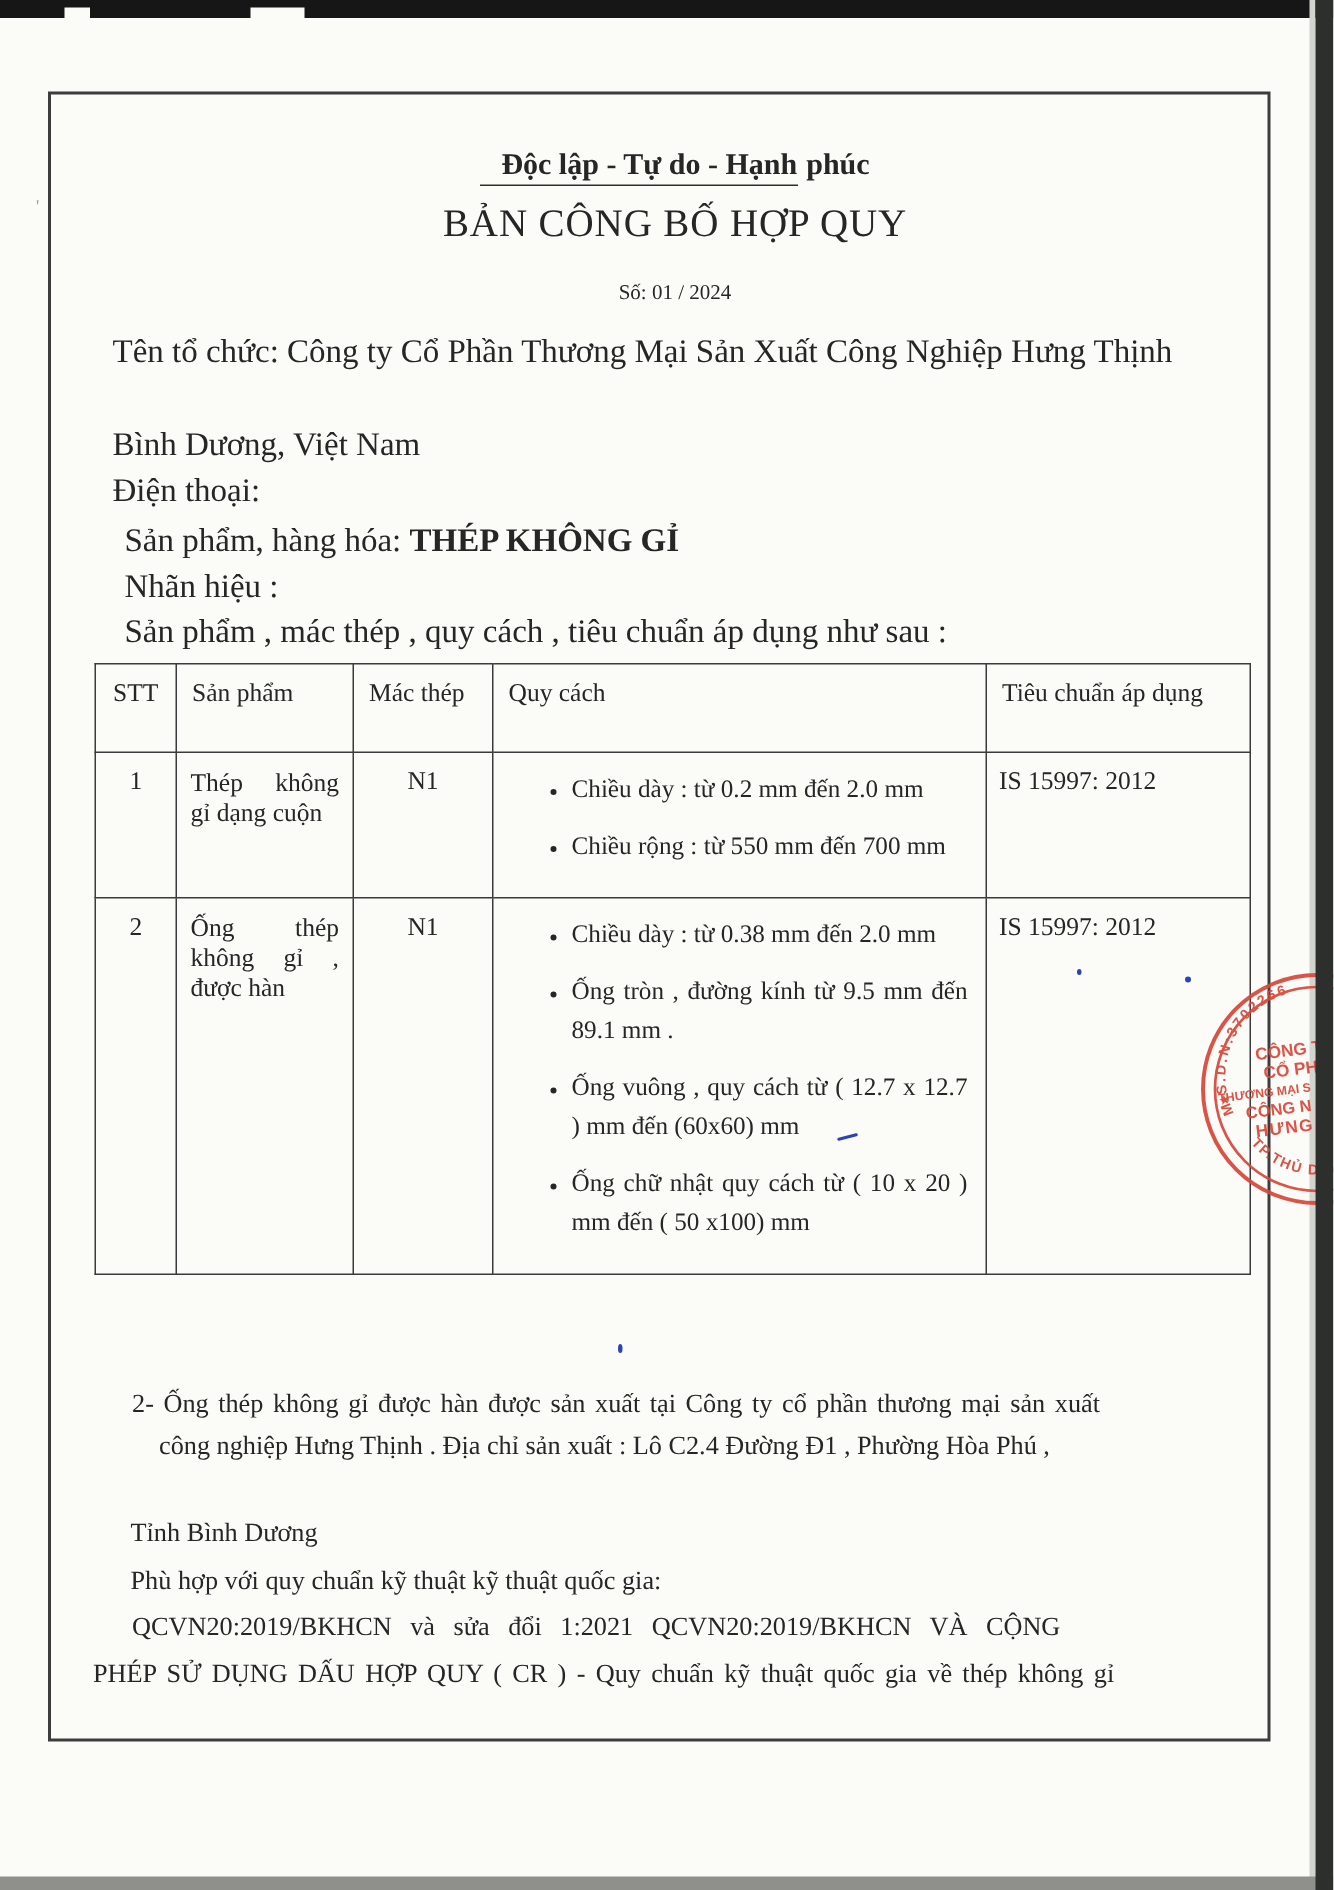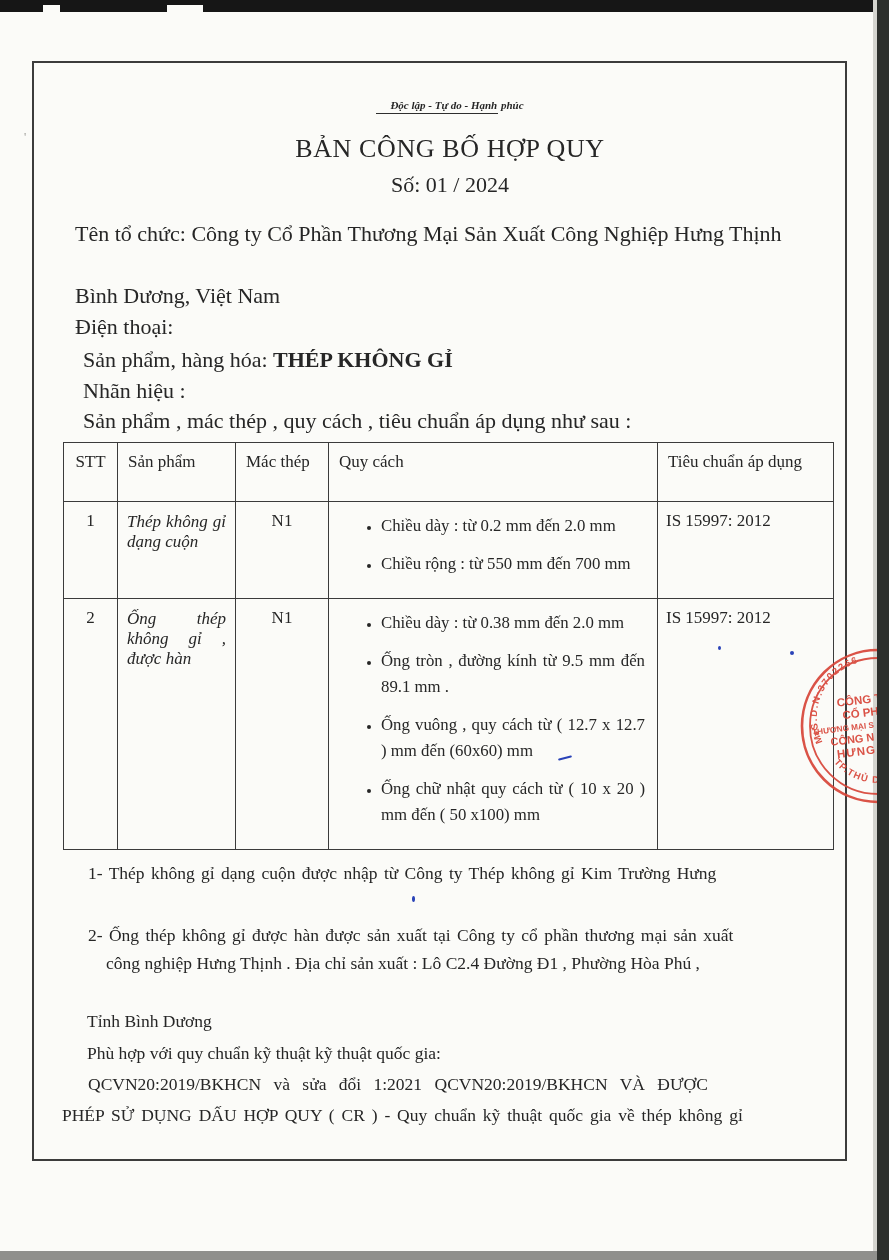--- a/index.html
+++ b/index.html
@@ -12,35 +12,35 @@
   
   #top-scan-bar{left:0;top:0;width:889px;height:12px;background:#161616;}
   #top-scan-bar .notch{position:absolute;background:#fbfbf8;height:7px;top:5px;}
   #right-scan-shadow{left:873px;top:0;width:4px;height:1260px;background:#d4d4cf;}
   #right-scan-bar{left:877px;top:0;width:12px;height:1260px;background:#2c2f2c;z-index:40;}
   #bottom-scan-bar{left:0;top:1251px;width:889px;height:9px;background:#8f8f8c;}
   #page-border{left:32px;top:61px;width:811px;height:1096px;border:2px solid #3c3c3c;}
   
   .center-line{left:60px;width:780px;text-align:center;white-space:nowrap;}
   #national-title{top:73px;font-size:17.5px;font-weight:bold;letter-spacing:.4px;}
-  #motto{top:99px;font-size:11px;font-weight:bold;font-style:italic;}
+  #motto{top:99px;font-size:20px;font-weight:bold;}
   #motto .u{border-bottom:1.8px solid #2e2e2e;padding:0 1px 2px 14px;}
   #doc-title{top:134px;font-size:26px;font-weight:normal;letter-spacing:.6px;}
-  #doc-number{top:172px;font-size:22px;}
+  #doc-number{top:188px;font-size:14px;}
   
   .bline{font-size:22px;white-space:nowrap;line-height:24px;}
   
   #spec-table{left:63px;top:442px;border-collapse:collapse;table-layout:fixed;}
   #spec-table td,#spec-table th{
     border:1.7px solid #3b3b3b;vertical-align:top;font-weight:normal;
     font-size:17px;padding:9px 8px;text-align:left;overflow:hidden;
   }
   #spec-table th{height:40px;padding:9px 10px;}
   #spec-table .c{text-align:center;}
-  #spec-table .sp{text-align:justify;padding:10px 9px;font-style:italic;}
+  #spec-table .sp{text-align:justify;padding:10px 9px;}
   ul.specs{margin:2px 0 0 0;padding:0 4px 0 44px;}
   ul.specs li{
     margin:0 0 12px 0;text-align:justify;line-height:26px;font-size:16.8px;
   }
   ul.specs li::marker{font-size:12px;}
   .note{font-size:17.5px;white-space:nowrap;line-height:26px;}
   
   #company-stamp{left:793px;top:641px;width:170px;height:170px;z-index:30;}
   #company-stamp svg{opacity:.93;}
   
@@ -109,26 +109,25 @@
           <li>Ống tròn , đường kính từ 9.5 mm đến 89.1 mm .</li>
           <li>Ống vuông , quy cách từ ( 12.7 x 12.7 ) mm đến (60x60) mm</li>
           <li>Ống chữ nhật quy cách từ ( 10 x 20 ) mm đến ( 50 x100) mm</li>
         </ul>
       </td>
       <td>IS 15997: 2012</td>
     </tr>
   </tbody>
     </table>
 
-  <div class="abs note" style="left:88px;top:860px;word-spacing:2px;">1-  Thép không gỉ dạng cuộn được nhập từ Công ty Thép không gỉ Kim Trường Hưng</div>
   <div class="abs note" style="left:88px;top:922px;word-spacing:2px;">2-  Ống thép không gỉ được hàn được sản xuất tại Công ty cổ phần thương mại sản xuất</div>
   <div class="abs note" style="left:106px;top:950px;">công nghiệp Hưng Thịnh . Địa chỉ sản xuất : Lô C2.4 Đường Đ1 , Phường Hòa Phú ,</div>
   <div class="abs note" style="left:87px;top:1008px;">Tỉnh Bình Dương</div>
   <div class="abs note" style="left:87px;top:1040px;">Phù hợp với quy chuẩn kỹ thuật kỹ thuật quốc gia:</div>
-  <div class="abs note" style="left:88px;top:1071px;word-spacing:8px;">QCVN20:2019/BKHCN và sửa đổi 1:2021 QCVN20:2019/BKHCN VÀ ĐƯỢC</div>
+  <div class="abs note" style="left:88px;top:1071px;word-spacing:8px;">QCVN20:2019/BKHCN và sửa đổi 1:2021 QCVN20:2019/BKHCN VÀ CỘNG</div>
   <div class="abs note" style="left:62px;top:1102px;word-spacing:2.5px;">PHÉP SỬ DỤNG DẤU HỢP QUY ( CR ) -  Quy chuẩn kỹ thuật quốc gia về thép không gỉ</div>
 
   <div class="abs" id="company-stamp">
     <svg width="170" height="170" viewBox="0 0 170 170">
       <g fill="none" stroke="#d8473a">
         <circle cx="85" cy="85" r="76" stroke-width="2.6"></circle>
         <circle cx="85" cy="85" r="68" stroke-width="1.8"></circle>
       </g>
       <defs>
         <path id="arcTop" d="M 31.4,104.5 A 57,57 0 1 1 134.4,56.5"></path>

